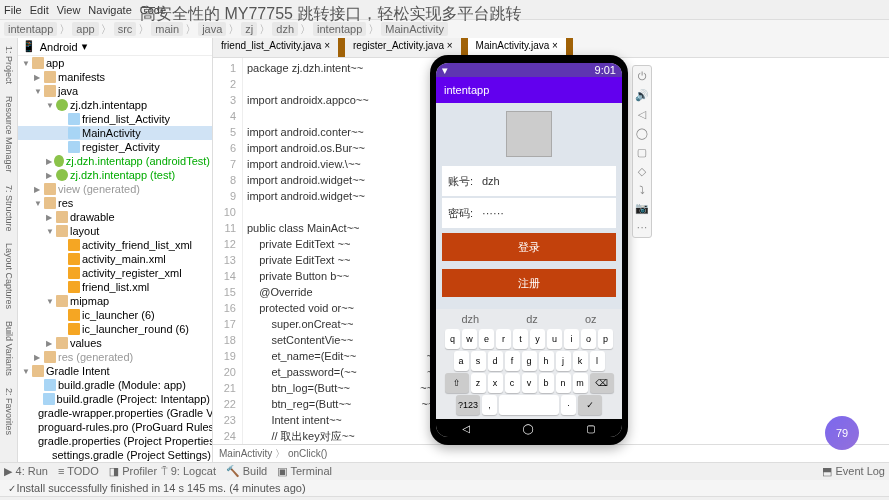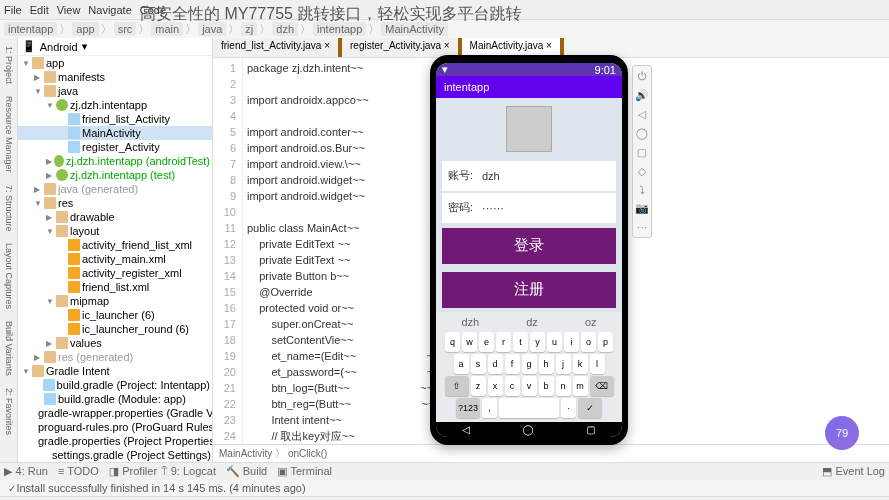--- a/index.html
+++ b/index.html
@@ -19,37 +19,37 @@
 .tree-node{padding:1px 2px;display:flex;align-items:center;gap:2px;cursor:pointer;white-space:nowrap}
 .tree-node.sel{background:#d0e3f5}
 .tree-node .arrow{width:8px;color:#888;font-size:8px}
 .tree-node .ico{width:12px;height:12px;display:inline-block}
 .ico.folder{background:#e8c18a;border-radius:1px}
 .ico.pkg{background:#8bc34a;border-radius:50%}
 .ico.file{background:#a8d5f5;border-radius:1px}
 .ico.xml{background:#f5a623;border-radius:1px}
 .editor-area{flex:1;display:flex;flex-direction:column;background:#fff}
 .tabs{height:20px;display:flex;border-bottom:1px solid #ddd;background:#f5f5f5}
-.tabs .tab{padding:2px 8px;border-right:4px solid #a16207;font-size:10px;cursor:pointer;background:#f0f0f0}
+.tabs .tab{padding:2px 8px;border-right:7px solid #a16207;font-size:10px;cursor:pointer;background:#f0f0f0}
 .tabs .tab.active{background:#fff;border-bottom:1px solid #fff;margin-bottom:-1px}
 .editor{display:flex;flex:1;overflow:hidden;font-family:Consolas,monospace;font-size:11px;line-height:16px}
 .gutter{width:30px;text-align:right;padding:2px 6px 2px 2px;color:#aaa;background:#fff;border-right:1px solid #eee}
 .code{padding:2px 4px;flex:1;white-space:pre;color:#333}
 .breadcrumb-editor{height:18px;border-top:1px solid #ddd;padding:2px 6px;font-size:10px;color:#666}
 .status{height:18px;background:#f0f0f0;border-top:1px solid #ddd;display:flex;align-items:center;padding:0 6px;font-size:10px;color:#666;gap:8px}
 .status .right{margin-left:auto;display:flex;gap:8px}
 .emulator{position:absolute;left:430px;top:55px;width:198px;height:390px;background:#000;border-radius:18px;padding:8px 6px;box-shadow:0 4px 12px rgba(0,0,0,.3)}
 .emu-screen{width:100%;height:100%;background:#f0f0f0;border-radius:12px;overflow:hidden;display:flex;flex-direction:column}
 .emu-status{height:14px;background:#5e35b1;display:flex;justify-content:space-between;padding:0 6px;color:#fff;font-size:8px;align-items:center}
 .emu-appbar{height:26px;background:#6200ee;color:#fff;display:flex;align-items:center;padding:0 8px;font-size:11px}
 .emu-content{flex:1;background:#dfe5ec;display:flex;flex-direction:column}
 .emu-avatar{width:46px;height:46px;background:#ccc;margin:8px auto;border:1px solid #aaa}
 .emu-field{background:#fff;margin:1px 6px;height:30px;display:flex;align-items:center;padding:0 6px;font-size:10px;color:#333}
 .emu-field .lbl{width:34px}
-.emu-btn{background:#701a75;color:#fff;margin:4px 6px;height:36px;display:flex;align-items:center;justify-content:center;font-size:15px;cursor:pointer}
+.emu-btn{background:#c2410c;color:#fff;margin:4px 6px;height:28px;display:flex;align-items:center;justify-content:center;font-size:11px;cursor:pointer}
 .emu-keyboard{background:#e8eaed;padding:2px}
 .emu-kbd-sug{display:flex;justify-content:space-around;height:16px;font-size:9px;color:#666;align-items:center}
 .emu-kbd-row{display:flex;gap:2px;margin:2px 0;justify-content:center}
 .emu-key{background:#fff;width:15px;height:20px;border-radius:3px;display:flex;align-items:center;justify-content:center;font-size:9px;box-shadow:0 1px 1px rgba(0,0,0,.2)}
 .emu-key.wide{width:24px;background:#ccc}
 .emu-key.space{width:60px}
 .emu-nav{height:18px;background:#000;display:flex;justify-content:space-around;align-items:center}
 .emu-nav span{color:#fff;font-size:10px}
 .emu-sidebar{position:absolute;right:-24px;top:10px;width:20px;background:#f5f5f5;border:1px solid #ccc;border-radius:3px;display:flex;flex-direction:column;gap:6px;padding:4px 0;align-items:center}
 .emu-sidebar span{color:#888;font-size:11px;cursor:pointer}
@@ -144,21 +144,21 @@
           <span>zj.dzh.intentapp (androidTest)</span>
         </div>
         <div class="tree-node" style="padding-left:28px;color:#0a0">
           <span class="arrow">▶</span>
           <span class="ico pkg"></span>
           <span>zj.dzh.intentapp (test)</span>
         </div>
         <div class="tree-node" style="padding-left:16px;color:#999">
           <span class="arrow">▶</span>
           <span class="ico folder"></span>
-          <span>java (generated)</span>
+          <span>view (generated)</span>
         </div>
         <div class="tree-node" style="padding-left:16px">
           <span class="arrow">▼</span>
           <span class="ico folder"></span>
           <span>res</span>
         </div>
         <div class="tree-node" style="padding-left:28px">
           <span class="arrow">▶</span>
           <span class="ico folder"></span>
           <span>drawable</span>
@@ -214,26 +214,26 @@
           <span>res (generated)</span>
         </div>
         <div class="tree-node" style="padding-left:4px">
           <span class="arrow">▼</span>
           <span class="ico folder"></span>
           <span>Gradle Intent</span>
         </div>
         <div class="tree-node" style="padding-left:16px">
           <span class="arrow"></span>
           <span class="ico file"></span>
+          <span>build.gradle (Module: app)</span>
+        </div>
+        <div class="tree-node" style="padding-left:16px">
+          <span class="arrow"></span>
+          <span class="ico file"></span>
           <span>build.gradle (Project: Intentapp)</span>
-        </div>
-        <div class="tree-node" style="padding-left:16px">
-          <span class="arrow"></span>
-          <span class="ico file"></span>
-          <span>build.gradle (Module: app)</span>
         </div>
         <div class="tree-node" style="padding-left:16px">
           <span class="arrow"></span>
           <span class="ico file"></span>
           <span>gradle-wrapper.properties (Gradle Version)</span>
         </div>
         <div class="tree-node" style="padding-left:16px">
           <span class="arrow"></span>
           <span class="ico file"></span>
           <span>proguard-rules.pro (ProGuard Rules for app)</span>

